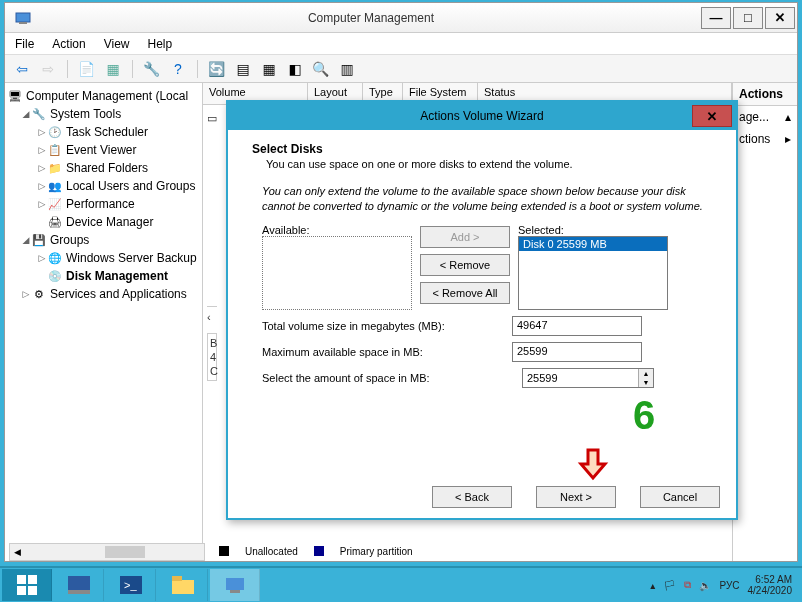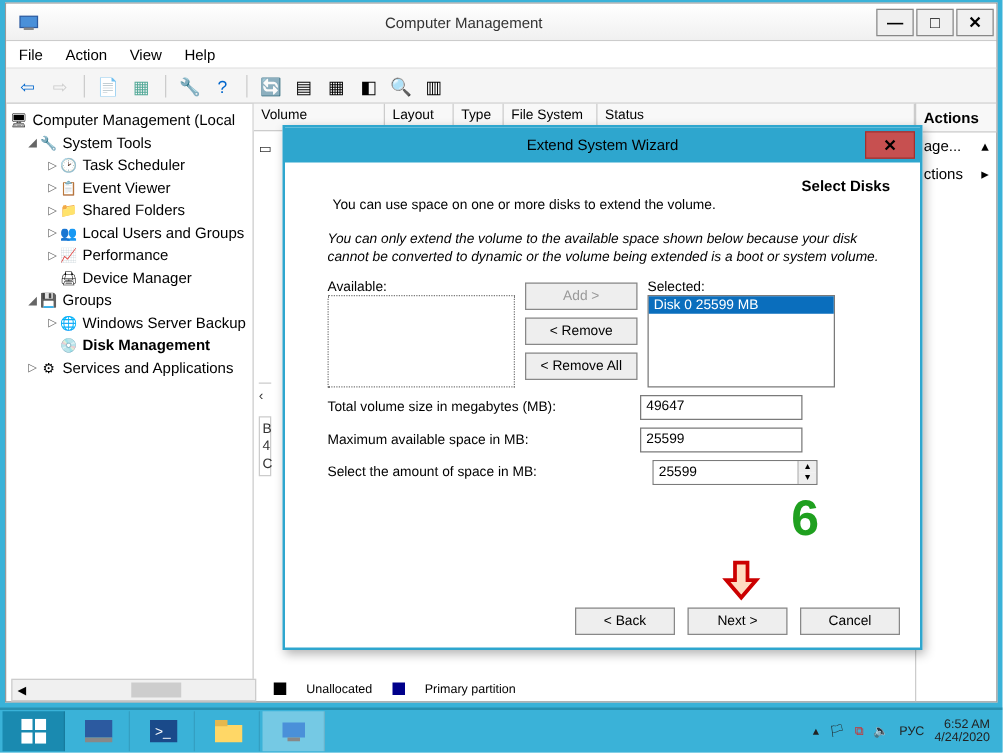--- a/index.html
+++ b/index.html
@@ -41,39 +41,39 @@
 .hscroll .thumb { width: 40px; height: 12px; background: #cdcdcd; margin-left: 80px; }
 
 .bottom-strip { position:absolute; bottom:1px; left:206px; width:520px; height:18px; font-size:10px; display:flex; align-items:center; gap:16px; padding-left:8px;}
 .legend-sq { width:10px; height:10px; display:inline-block; }
 
 
 .wizard { position: absolute; left: 226px; top: 100px; width: 512px; height: 420px; background: #fff; border: 2px solid #2ea6ce; box-shadow: 2px 3px 8px rgba(0,0,0,.3); }
 .wz-title { height: 28px; background: #2ea6ce; color: #000; display: flex; align-items: center; justify-content: center; font-size: 12px; position: relative; }
 .wz-close { position: absolute; right: 4px; top: 3px; width: 40px; height: 22px; background: #c75050; color: #000; display: flex; align-items: center; justify-content: center; font-weight: bold; font-size: 13px; border:1px solid #a03030;}
 .wz-body { padding: 12px 24px 8px 24px; font-size: 11px; color: #000; }
-.wz-h { font-weight: bold; font-size: 12px; margin-bottom: 2px; text-align: right; }
+.wz-h { font-weight: bold; font-size: 12px; margin-bottom: 2px; }
 .wz-sub { margin-left: 14px; margin-bottom: 14px; }
 .wz-info { margin: 6px 0 10px 10px; line-height: 1.35; font-style: italic; }
 .list-label { margin-left: 10px; }
 .listbox { border: 1px solid #7a7a7a; background: #fff; height: 74px; font-size: 11px; }
 .listbox.sel .row { background: #0a6ebd; color: #fff; padding: 1px 4px; }
 .list-row-wrap { display:flex; margin-left:10px; align-items: flex-start; gap: 8px; }
 .list-col { width: 150px; }
 .btn-col { width: 90px; display:flex; flex-direction:column; gap:6px; margin-top:2px;}
 .btn { height: 22px; border: 1px solid #888; background: #eee; font-size: 11px; cursor: default; }
 .btn.disabled { color: #999; }
 .field-row { display:flex; align-items:center; margin: 6px 0 0 10px; font-size:11px; }
 .field-row .lbl { width: 250px; }
 .field-box { width: 130px; height: 20px; border: 1px solid #7a7a7a; padding: 2px 4px; background:#fff; font-size:11px; }
 .spin { display:inline-flex; border:1px solid #7a7a7a; margin-left:10px;}
 .spin input { width: 115px; border:none; padding:2px 4px; font-size:11px; height:18px; outline:none;}
 .spin .arrows { width:15px; display:flex; flex-direction:column; border-left:1px solid #aaa;}
 .spin .arrows div { height:9px; font-size:7px; text-align:center; line-height:9px; background:#eee; }
-.wz-footer { position:absolute; bottom:10px; right:16px; display:flex; gap:10px; }
+.wz-footer { position:absolute; bottom:10px; right:16px; display:flex; gap:24px; }
 .wz-footer .btn { width: 80px; }
 
 .annotation-6 { position:absolute; left:633px; top:393px; font-size:40px; color:#1fa01f; font-weight:bold; font-family: Arial; }
 .annotation-arrow { position:absolute; left:576px; top:448px; }
 
 .taskbar { position: absolute; bottom: 0; left: 0; width: 802px; height: 36px; background: #3ab2d8; border-top: 2px solid #2890b0; display:flex; align-items:center; }
 .tb-item { width: 50px; height: 32px; margin-left: 2px; display:flex; align-items:center; justify-content:center; border-right: 1px solid rgba(0,0,0,.1);}
 .tb-item.start { background: #1a8ab0; }
 .tray { margin-left: auto; display:flex; align-items:center; gap:8px; padding-right:10px; font-size:10px; color:#222;}
 .tray .clock { display:flex; flex-direction:column; align-items:flex-end; line-height:1.1;}
@@ -229,21 +229,21 @@
   <div class="bottom-strip">
     <span class="legend-sq" style="background:#000"></span>
       <span>Unallocated</span>
     <span class="legend-sq" style="background:#00008b"></span>
       <span>Primary partition</span>
   </div>
 </div>
 
 <div class="wizard">
   <div class="wz-title">
-    <span>Extend System Wizard</span>
+    <span>Actions Volume Wizard</span>
     <div class="wz-close">✕</div>
   </div>
   <div class="wz-body">
     <div class="wz-h">Select Disks</div>
     <div class="wz-sub">You can use space on one or more disks to extend the volume.</div>
     <div class="wz-info">You can only extend the volume to the available space shown below because your disk cannot be converted to dynamic or the volume being extended is a boot or system volume.</div>
 
     <div class="list-row-wrap">
       <div class="list-col">
         <div class="list-label" style="margin-left:0">Available:</div>

